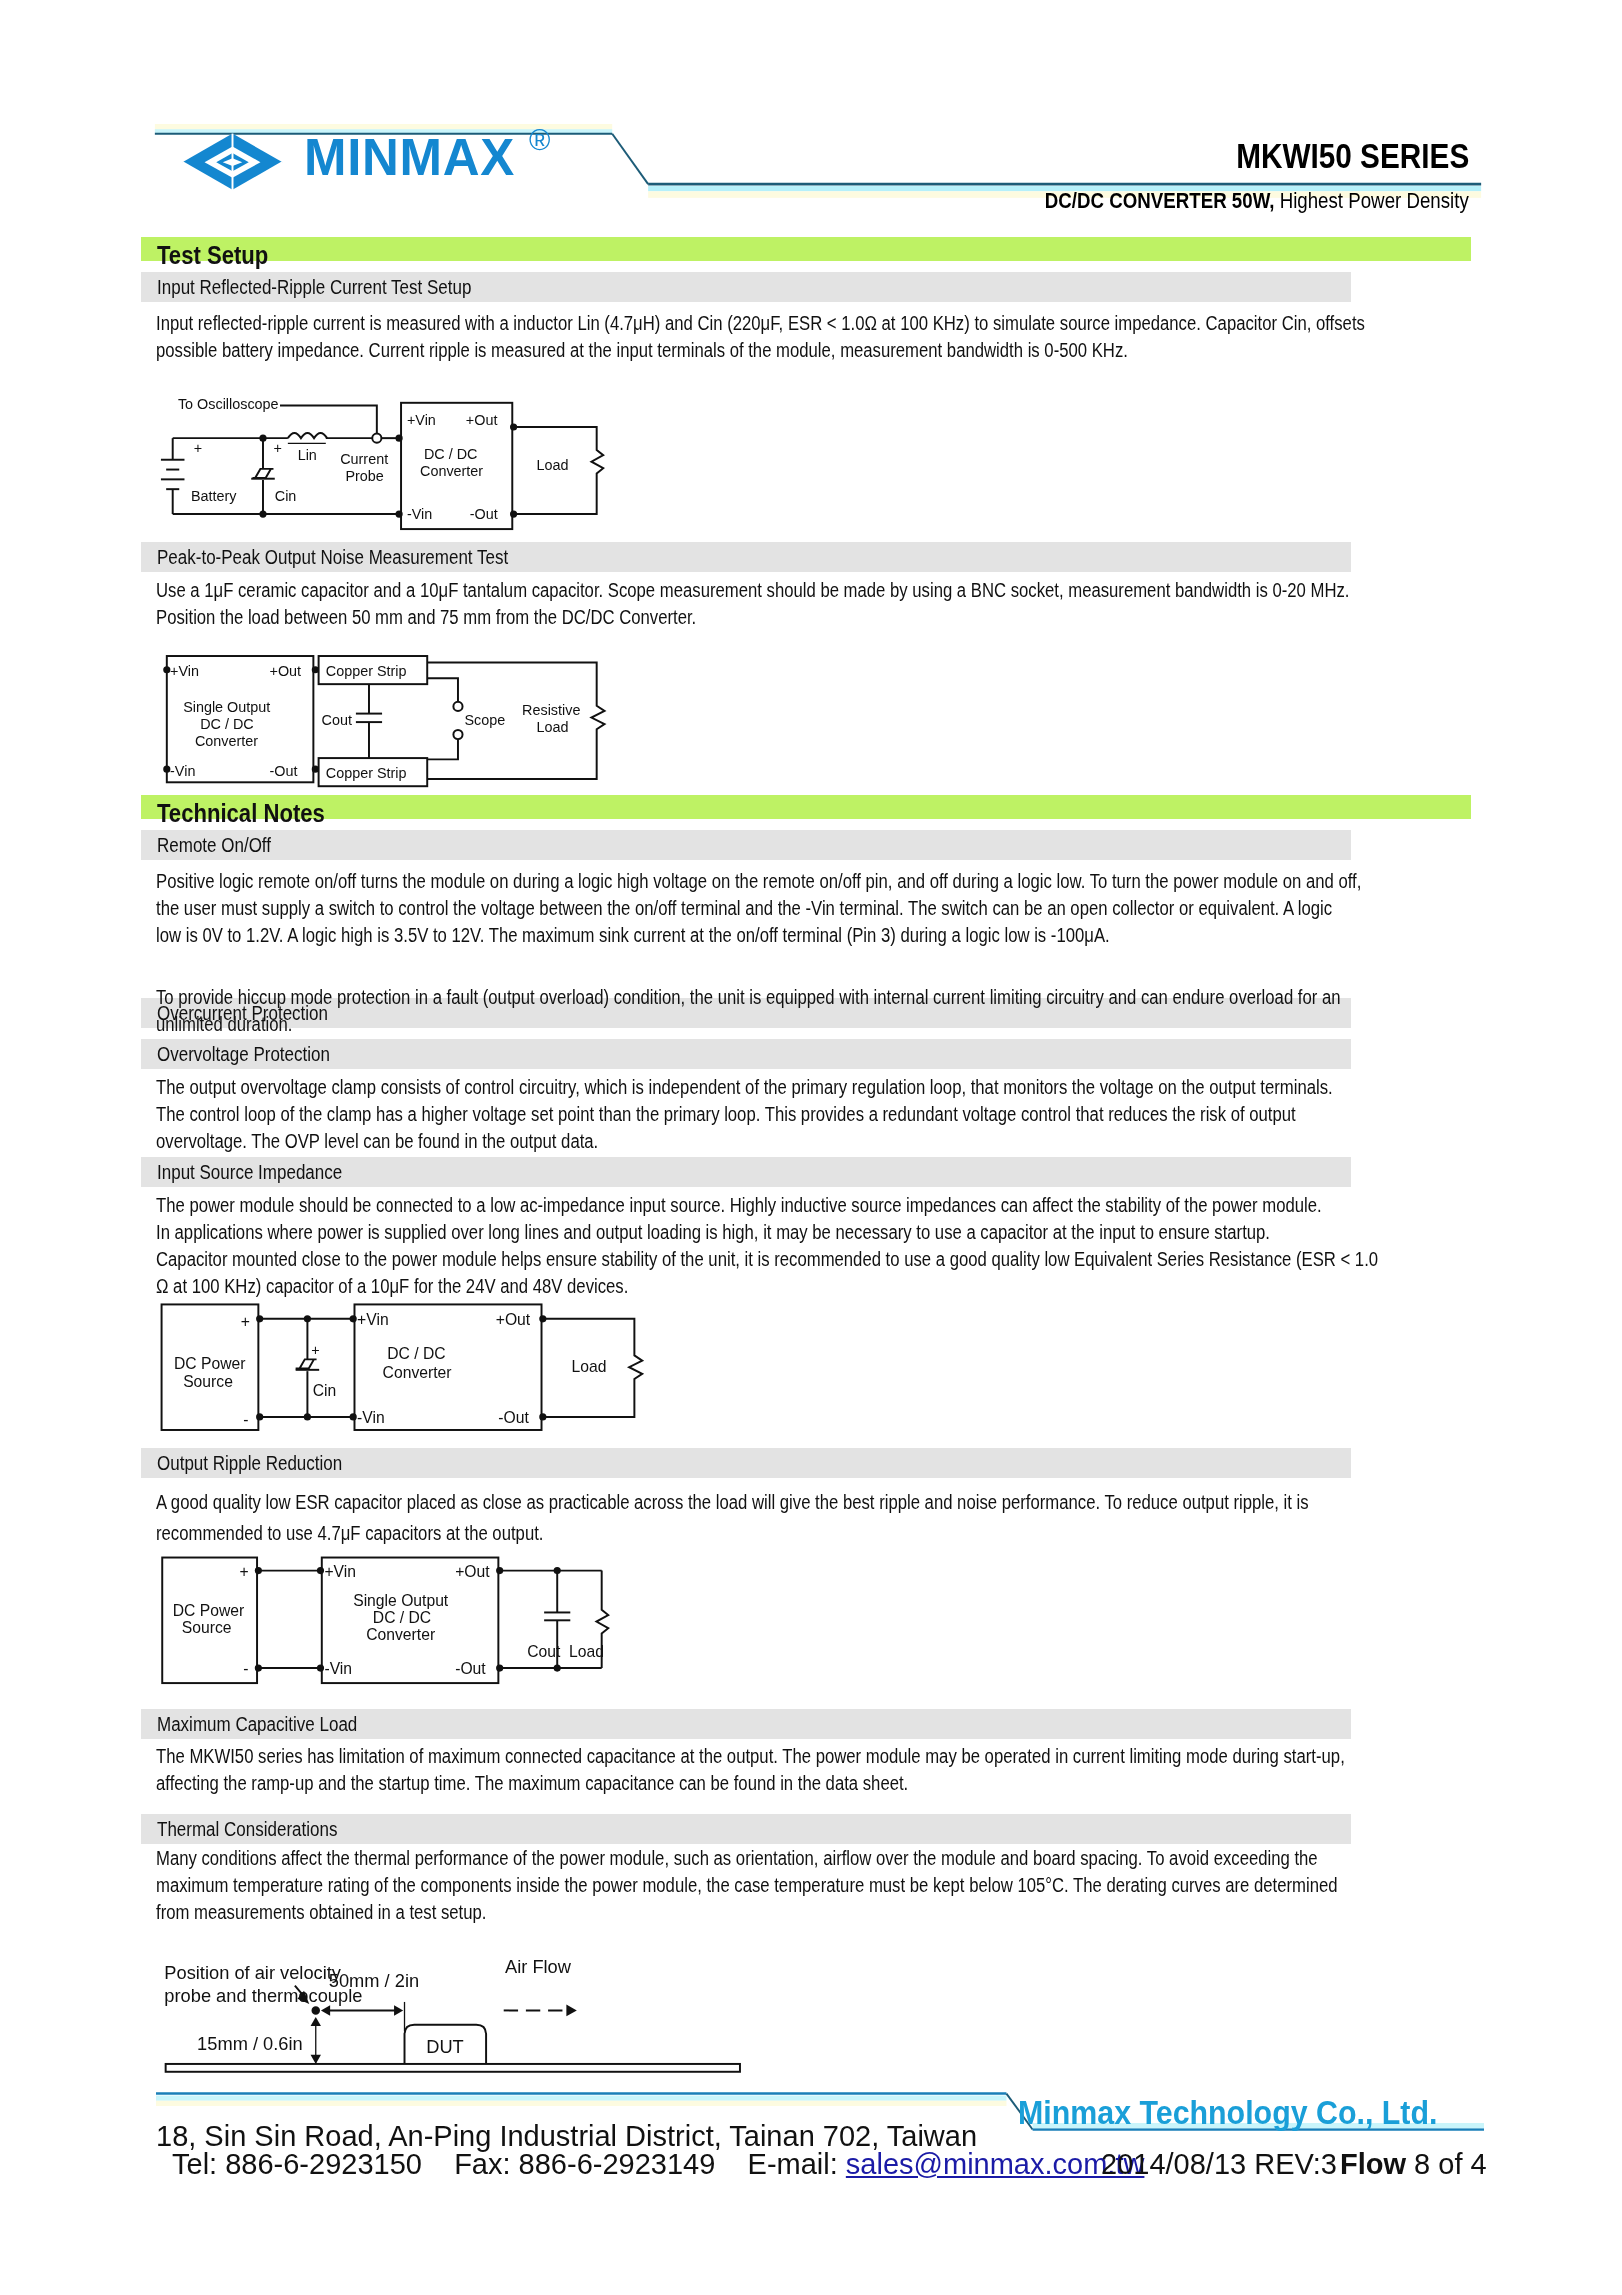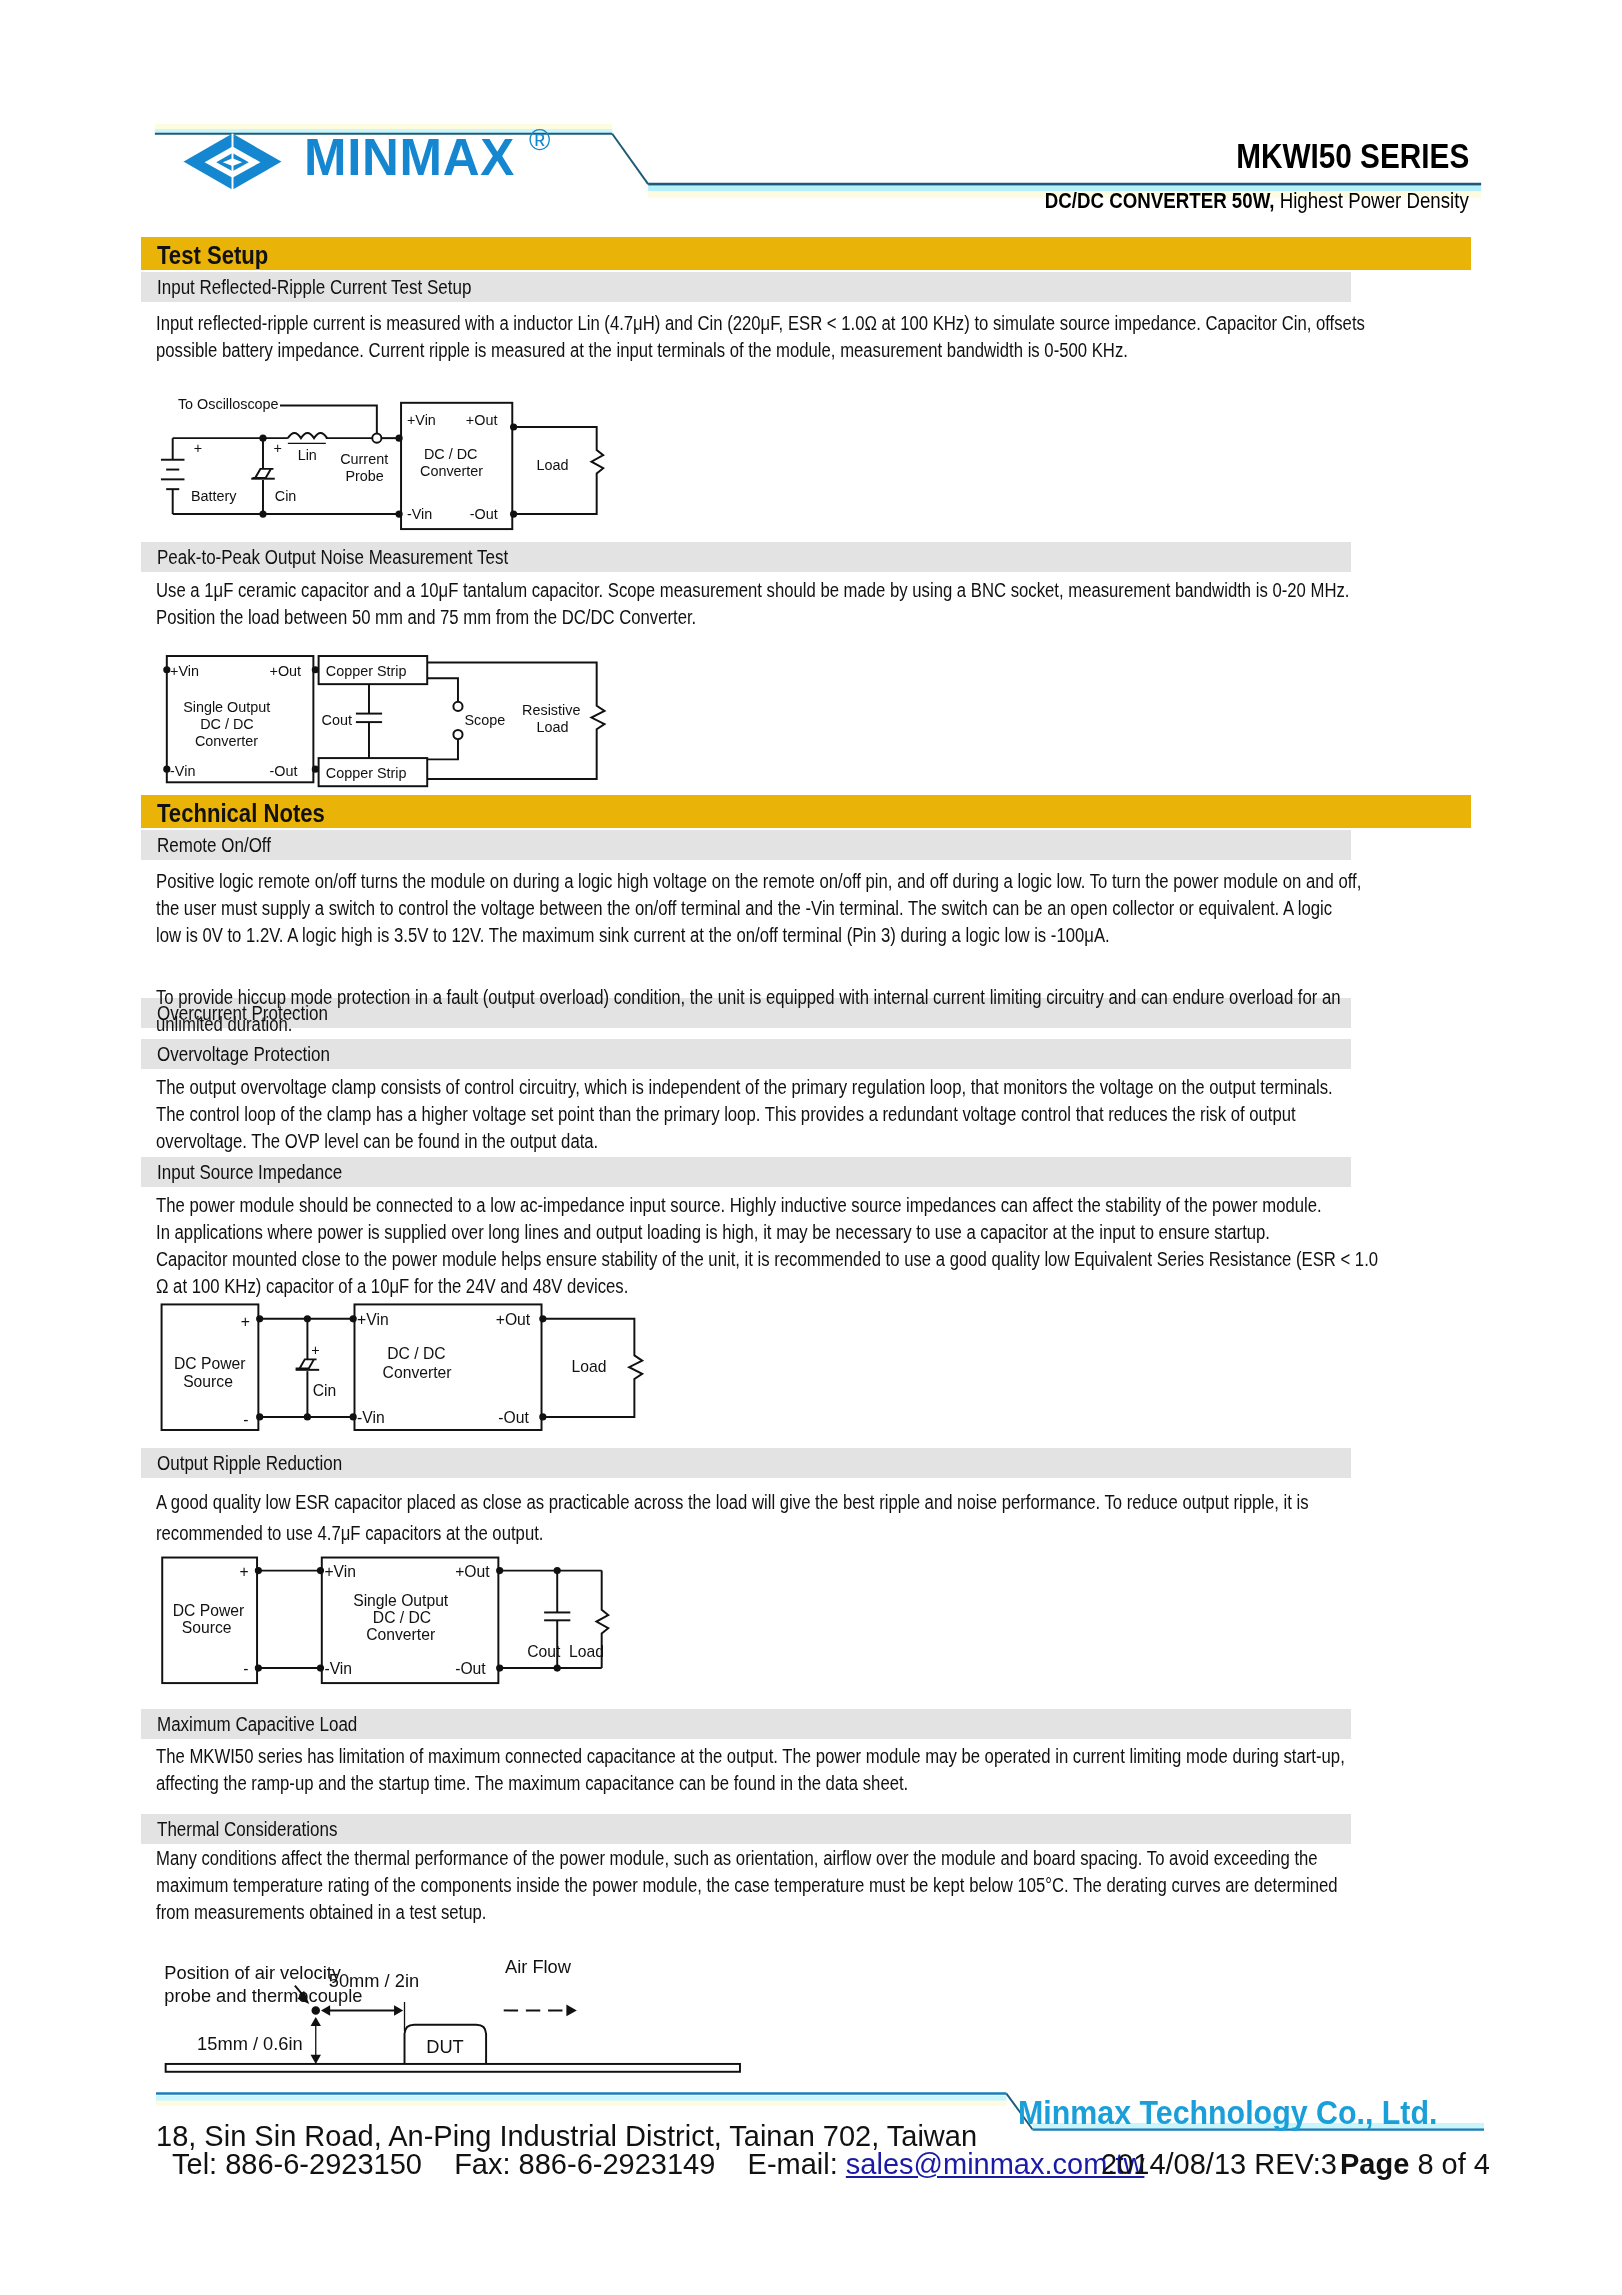--- a/index.html
+++ b/index.html
@@ -2,21 +2,21 @@
 <html style="font-size:10.5px"><head>
 <meta charset="utf-8">
 <style>
   html,body{margin:0;padding:0;background:#fff;}
   body{width:1622px;height:2295px;position:relative;overflow:hidden;font-family:"Liberation Sans",sans-serif;color:#111;}
   .abs{position:absolute;}
   .logo-text{font-family:"Liberation Sans",sans-serif;font-weight:bold;color:#1487d0;font-size:51px;letter-spacing:0.7px;transform:scaleX(0.95);transform-origin:left;}
   .reg{font-size:29px;color:#1487d0;font-weight:normal;}
   .series{font-weight:bold;font-size:35px;color:#000;transform:scaleX(0.85);transform-origin:right;white-space:nowrap;}
   .subtitle{font-size:22px;color:#000;transform:scaleX(0.85);transform-origin:right;white-space:nowrap;}
-  .band-main{position:absolute;left:141px;width:1330px;height:33px;background:#eab308;}
+  .band-main{position:absolute;left:141px;width:1330px;height:24px;background:#bef264;}
   .band-main span{position:absolute;left:15.7px;top:2.6px;font-weight:bold;font-size:26px;transform:scaleX(0.85);transform-origin:left;white-space:nowrap;}
   .band-sub{position:absolute;left:141px;width:1210px;height:30px;background:#e3e3e3;}
   .band-sub span{position:absolute;left:15.7px;top:3.9px;font-size:20px;transform:scaleX(0.85);transform-origin:left;white-space:nowrap;}
   .para{position:absolute;left:156px;font-size:20px;line-height:27px;transform:scaleX(0.835);transform-origin:left top;white-space:nowrap;}
   .para div{height:27px;}
   .dg{position:absolute;}
   .dg text{font-family:"Liberation Sans",sans-serif;fill:#111;}
   .foot{position:absolute;font-size:29px;white-space:nowrap;}
   .link{color:#1a1aa6;text-decoration:underline;}
   .company{font-weight:bold;font-size:33px;color:#1a9fd8;white-space:nowrap;transform:scaleX(0.92);transform-origin:left;}
@@ -320,15 +320,15 @@
   <rect x="1340" y="55" width="690" height="8" fill="#c9f5fb"></rect>
 </svg>
 <div class="abs company" style="left:1018px;top:2094px;">Minmax Technology Co., Ltd.</div>
 
 <div class="foot" style="left:156px;top:2120px;">18, Sin Sin Road, An-Ping Industrial District, Tainan 702, Taiwan</div>
 <div class="foot" style="left:172px;top:2148px;">
   <span style="white-space:pre">Tel: 886-6-2923150    Fax: 886-6-2923149    E-mail: </span><span class="link">sales@minmax.com.tw</span>
 </div>
 <div class="foot" style="left:1101px;top:2148px;">2014/08/13 REV:3</div>
 <div class="foot" style="left:1340px;top:2148px;">
-  <b>Page</b><span> 8 of 4</span>
+  <b>Flow</b><span> 8 of 4</span>
 </div>
 
 
 </body></html>

